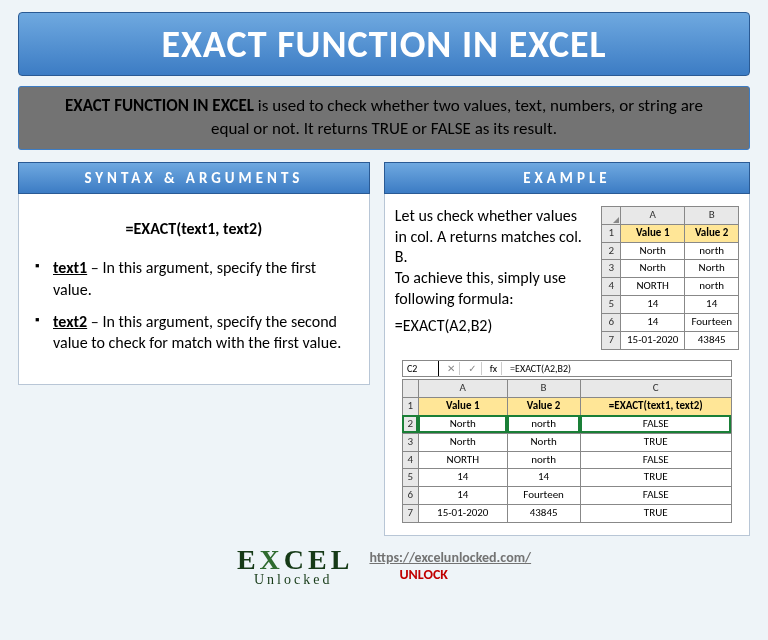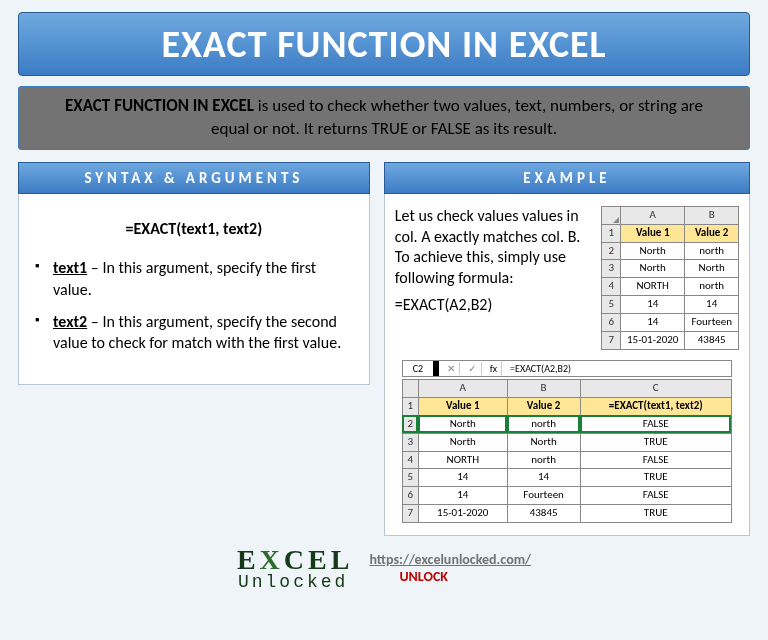--- a/index.html
+++ b/index.html
@@ -74,36 +74,36 @@
     content: ""; position: absolute; right: 1px; bottom: 1px;
     border-style: solid; border-width: 0 0 6px 6px;
     border-color: transparent transparent #888 transparent;
   }
   .formula-bar {
     display: flex; align-items: center; gap: 4px;
     border: 1px solid #888; background: #fff;
     font-size: 10px; margin-bottom: 2px; width: 330px;
     margin-left: auto; margin-right: auto;
   }
-  .formula-bar .cell-ref { width: 36px; border-right: 6px solid #000000; padding: 1px 4px; text-align: center; }
+  .formula-bar .cell-ref { width: 36px; border-right: 1px solid #000000; padding: 1px 4px; }
   .formula-bar .btns { color: #888; padding: 0 4px; border-right: 1px solid #ccc; }
   .formula-bar .fx { padding: 0 4px; border-right: 1px solid #ccc; }
   .formula-bar .ftext { padding: 1px 4px; flex: 1; }
   table.xl2 { margin: 0 auto; border-collapse: collapse; font-size: 11px; background: #fff; width: 330px; }
   table.xl2 th, table.xl2 td { border: 1px solid #888; padding: 1px 4px; text-align: center; }
   table.xl2 .rowhdr, table.xl2 .colhdr { background: #e8e8e8; font-weight: 400; color: #333; }
   table.xl2 .valhdr { background: #ffe697; font-weight: 700; }
   table.xl2 tr.sel td { outline: 2px solid #1a7f37; outline-offset: -2px; }
   .footer {
     display: flex; align-items: center; justify-content: center;
     gap: 20px; margin-top: 8px;
   }
   .logo { display: flex; align-items: center; gap: 4px; }
   .logo .x1 { font-family: Georgia, serif; font-size: 28px; font-weight: 700; color: #163a17; }
-  .logo-sub { font-family: Liberation Mono, monospace; font-size: 18px; color: #163a17; margin-top: -4px; letter-spacing: 3px; }
+  .logo-sub { font-family: Liberation Serif, serif; font-size: 14px; color: #163a17; margin-top: -4px; letter-spacing: 3px; }
   .logo-wrap { text-align: center; }
   .footer-links { text-align: left; font-size: 14px; }
   .footer-links a { color: #737373; font-weight: 700; text-decoration: underline; }
   .footer-links .unlock { color: #c00000; font-weight: 700; margin-left: 30px; }
 </style>
 </head>
 <body>
 
 <div class="title-bar">
   <h1>EXACT FUNCTION IN EXCEL</h1>
@@ -123,21 +123,21 @@
         <li><span class="underb">text2</span><span> – In this argument, specify the second value to check for match with the first value.</span></li>
       </ul>
     </div>
   </div>
 
   <div class="col-right">
     <div class="sec-head">EXAMPLE</div>
     <div class="sec-body" style="padding:12px 10px;">
       <div class="ex-top">
         <div class="ex-text">
-          <div style="white-space:pre-line;">Let us check values values in col. A exactly matches col. B.
+          <div style="white-space:pre-line;">Let us check whether values in col. A returns matches col. B.
 To achieve this, simply use following formula:</div>
           <div class="formula">=EXACT(A2,B2)</div>
         </div>
         <table class="xl triangle">
           <tbody>
               <tr>
                 <th class="corner colhdr"></th>
                 <th class="colhdr">A</th>
                 <th class="colhdr">B</th>
               </tr>

